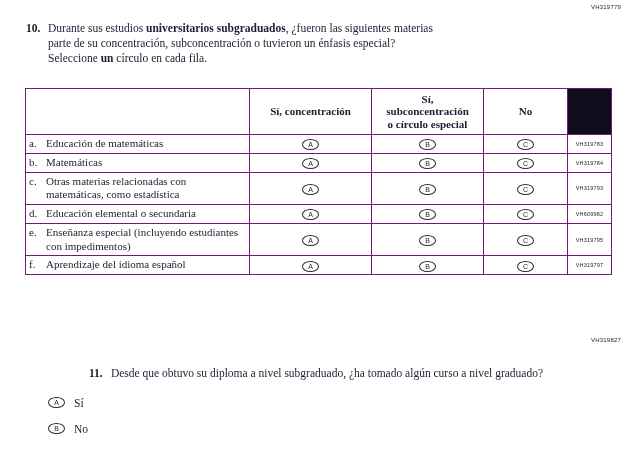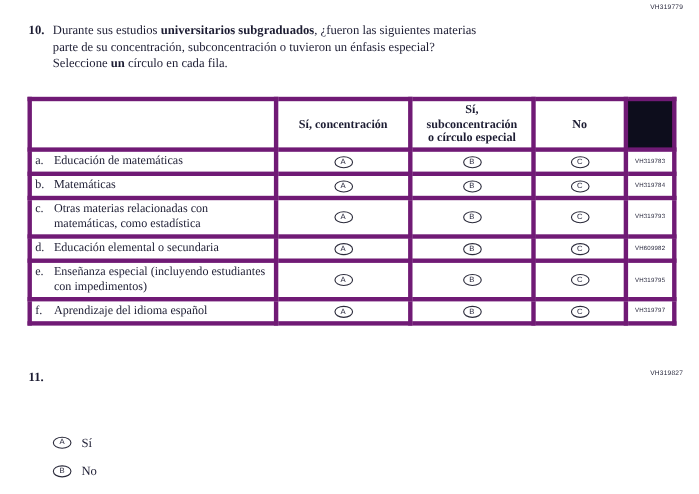--- a/index.html
+++ b/index.html
@@ -14,37 +14,37 @@
   }
   .code {
     font-family:"Liberation Sans", sans-serif;
     font-size:6px;
     letter-spacing:0.2px;
     color:#1d1d33;
   }
   .top-code { position:absolute; top:4px; right:14px; }
   .mid-code { position:absolute; top:337px; right:14px; }
 
-  .question { position:absolute; display:flex; }
+  .question { position:absolute; display:flex;justify-content:center; }
   .q10 { top:21px; left:26px; width:420px; }
-  .q11 { top:336px; left:26px; width:580px; }
+  .q11 { top:366px; left:26px; width:580px; }
   .qnum { font-weight:bold; width:22px; flex:0 0 22px; font-size:11.5px; line-height:1.3; }
   .qtext { font-size:11.5px; line-height:1.3; }
   .qtext b { font-weight:bold; }
 
   table.survey {
     position:absolute;
     top:88px; left:25px;
     border-collapse:collapse;
     table-layout:fixed;
     width:586px;
     font-size:11px;
   }
   table.survey th, table.survey td {
-    border:4px solid #701a75;
+    border:1px solid #701a75;
   }
   table.survey th {
     font-weight:bold;
     text-align:center;
     vertical-align:middle;
     height:46px;
     line-height:1.15;
     padding:2px;
   }
   th.dark-cell { background:#0d0d1c; }
@@ -191,20 +191,21 @@
       <td class="opt-cell"><span class="oval">C</span></td>
       <td class="code-cell code">VH319797</td>
     </tr>
   </tbody>
     </table>
 
   <div class="code mid-code">VH319827</div>
 
   <div class="question q11">
     <div class="qnum">11.</div>
+    <div class="qtext">Desde que obtuvo su diploma a nivel subgraduado, ¿ha tomado algún curso a nivel graduado?</div>
   </div>
 
   <div class="q11-option opt-a">
     <span class="oval">A</span>
     <span>Sí</span>
   </div>
 
   <div class="q11-option opt-b">
     <span class="oval">B</span>
     <span>No</span>

